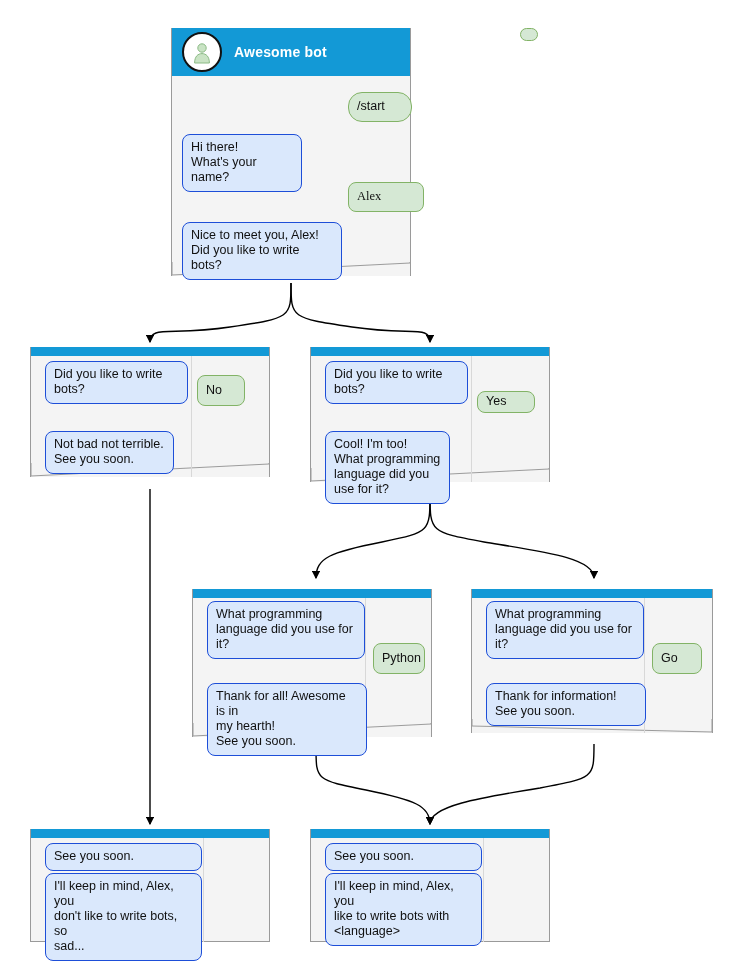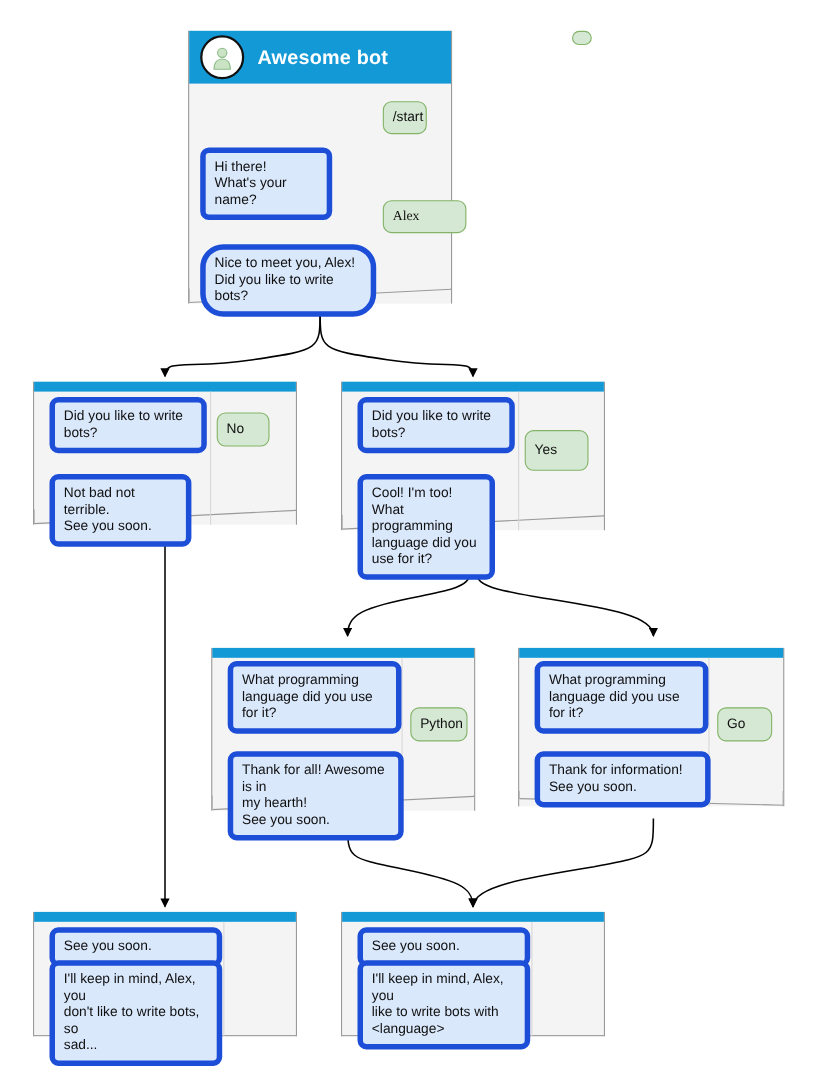--- a/index.html
+++ b/index.html
@@ -37,37 +37,37 @@
   .bar.small{height:9px;}
 
   .avatar{
     width:36px;height:36px;border-radius:50%;
     background:#ffffff;border:2px solid #111111;
     margin-left:10px;
     display:flex;align-items:center;justify-content:center;
     flex:none;
   }
   .title{
-    color:#ffffff;font-weight:bold;font-size:18px;
+    color:#ffffff;font-weight:bold;font-size:14px;
     margin-left:12px;letter-spacing:.2px;
   }
 
   .bubble{
     position:absolute;
     box-sizing:border-box;
     border-radius:8px;
     font-size:12.5px;
     line-height:15px;
     color:#101010;
     padding:5px 8px 6px 8px;
     white-space:pre-line;
   }
   .bubble.bot{
     background:#dae8fc;
-    border:5px solid #1d4ed8;
+    border:1px solid #1d4ed8;
     left:12px;
   }
   .bubble.user{
     background:#d5e8d4;
     border:1px solid #82b366;
     display:flex;align-items:center;
   }
 
   .vdiv{
     position:absolute;
@@ -115,28 +115,28 @@
           <path d="M 4.6 23 C 4.6 16.4 8 13.6 12 13.6 C 16 13.6 19.4 16.4 19.4 23 Z" fill="#c9e3c4" stroke="#8cbb86" stroke-width="1"></path>
         </svg>
       </div>
       <div class="title">Awesome bot</div>
     </div>
 
     <div class="vdiv" style="left:180px;top:48px;height:0px;"></div>
 
     <div class="bubble user" style="left:348px;top:0;"></div>
 
-    <div class="bubble user" style="left:176px;top:64px;width:40px;height:30px;justify-content:flex-start;">/start</div>
+    <div class="bubble user" style="left:176px;top:64px;width:64px;height:30px;justify-content:flex-start;border-radius:14px;">/start</div>
 
     <div class="bubble bot" style="left:10px;top:106px;width:120px;">Hi there!
 What's your name?</div>
 
     <div class="bubble user" style="left:176px;top:154px;width:76px;height:30px;font-family:Liberation Serif, serif;">Alex</div>
 
-    <div class="bubble bot" style="left:10px;top:194px;width:160px;border-radius:21px;">Nice to meet you, Alex!
+    <div class="bubble bot" style="left:10px;top:194px;width:160px;">Nice to meet you, Alex!
 Did you like to write bots?</div>
   </div>
 
   <div class="node skew" style="left:30px;top:347px;width:240px;height:130px;">
     <svg class="skewline" viewBox="0 0 240 14" preserveAspectRatio="none">
       <path d="M 0,0 L 0,13 L 240,1 L 240,0" fill="#f4f4f4" stroke="none"></path>
       <path d="M 0,13 L 240,1" fill="none" stroke="#9a9a9a" stroke-width="1"></path>
       <path d="M 0,0 L 0,13 M 240,0 L 240,1" fill="none" stroke="#9a9a9a" stroke-width="1"></path>
     </svg>
     <div class="bar small"></div>
@@ -154,21 +154,21 @@
     <svg class="skewline" viewBox="0 0 240 14" preserveAspectRatio="none">
       <path d="M 0,0 L 0,13 L 240,1 L 240,0" fill="#f4f4f4" stroke="none"></path>
       <path d="M 0,13 L 240,1" fill="none" stroke="#9a9a9a" stroke-width="1"></path>
       <path d="M 0,0 L 0,13 M 240,0 L 240,1" fill="none" stroke="#9a9a9a" stroke-width="1"></path>
     </svg>
     <div class="bar small"></div>
     <div class="vdiv" style="left:160px;top:9px;height:126px;"></div>
 
     <div class="bubble bot" style="left:14px;top:14px;width:143px;">Did you like to write bots?</div>
 
-    <div class="bubble user" style="left:166px;top:44px;width:58px;height:37px;">Yes</div>
+    <div class="bubble user" style="left:166px;top:44px;width:58px;height:22px;">Yes</div>
 
     <div class="bubble bot" style="left:14px;top:84px;width:125px;">Cool! I'm too!
 What programming
 language did you use for it?</div>
   </div>
 
   <div class="node skew" style="left:192px;top:589px;width:240px;height:148px;">
     <svg class="skewline" viewBox="0 0 240 14" preserveAspectRatio="none">
       <path d="M 0,0 L 0,13 L 240,1 L 240,0" fill="#f4f4f4" stroke="none"></path>
       <path d="M 0,13 L 240,1" fill="none" stroke="#9a9a9a" stroke-width="1"></path>

